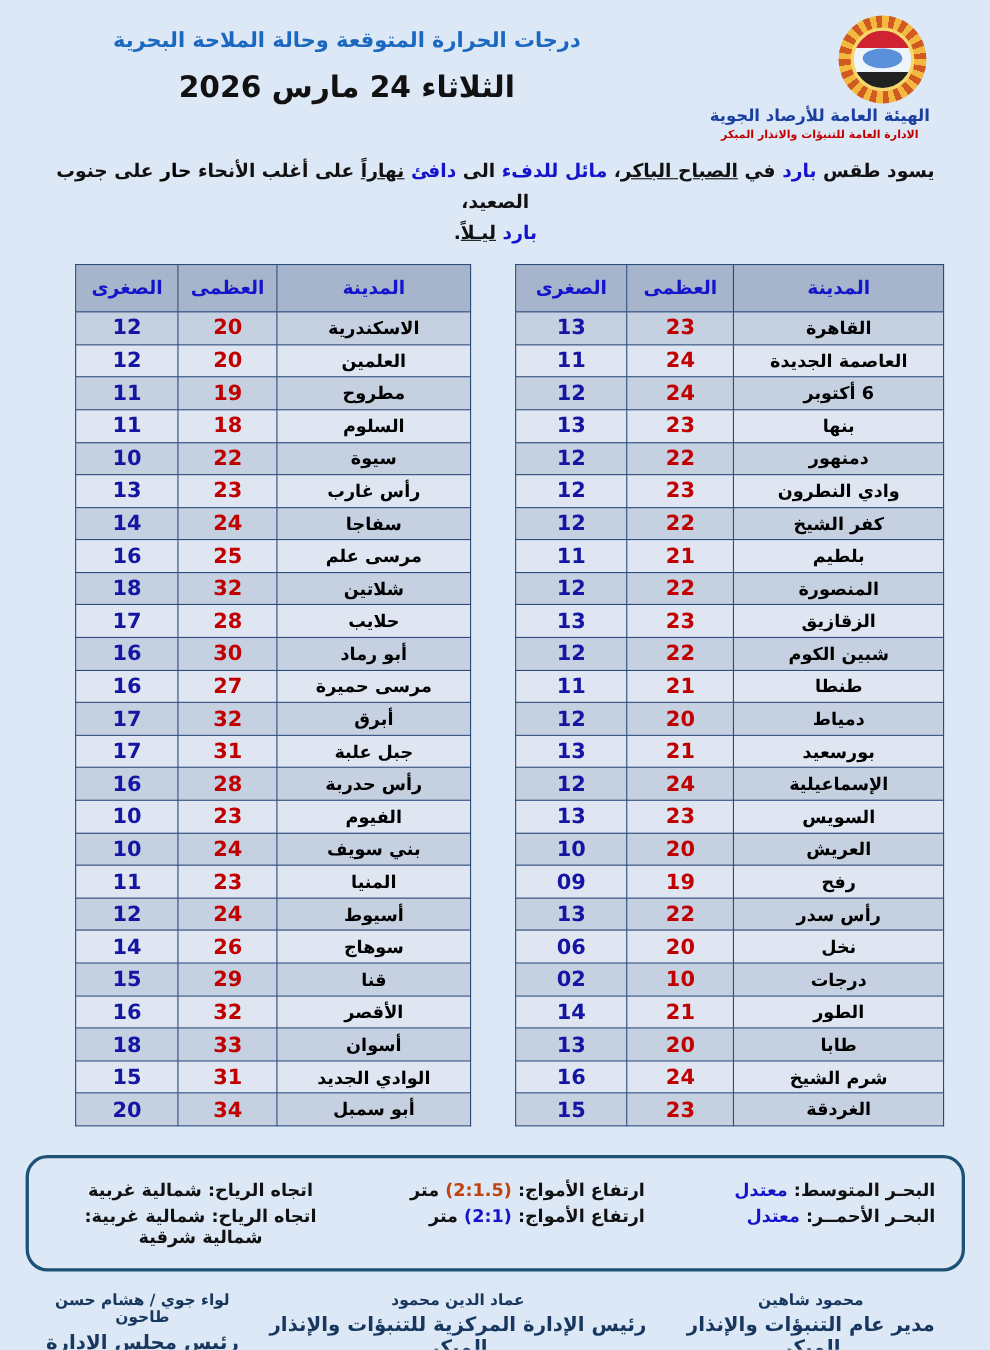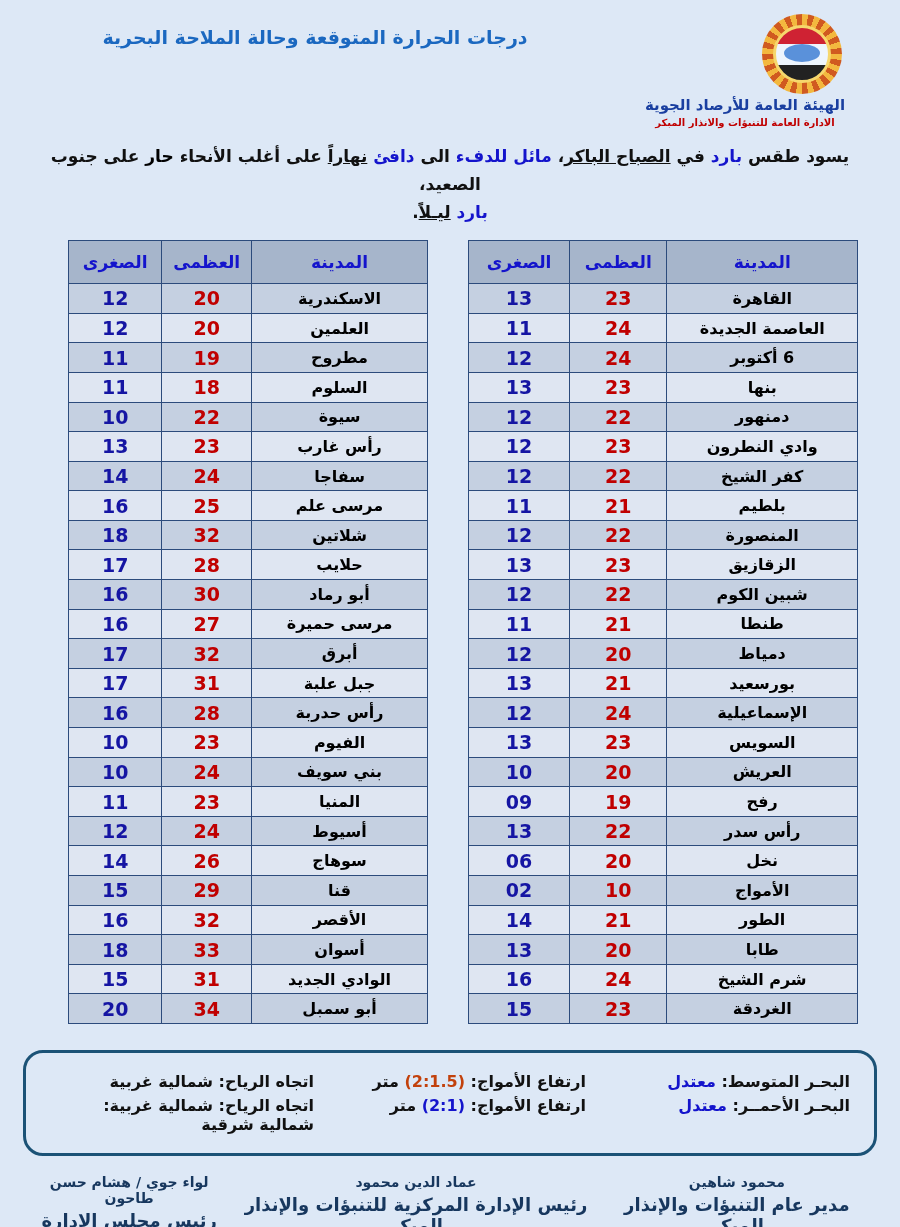--- a/index.html
+++ b/index.html
@@ -42,21 +42,21 @@
   table.temps tr:nth-child(odd) td{background:#c5d0e1;}
   table.temps tr:nth-child(even) td{background:#dfe6f2;}
   td.city{color:#000;font-size:16px;}
   td.max{color:#c00000;font-size:19px;}
   td.min{color:#1515a3;font-size:19px;}
   col.c-city{width:49%;} col.c-max{width:25%;} col.c-min{width:26%;}
   
   .marine{width:800px;margin:26px auto 0 auto;border:3.5px solid #1b5276;
     border-radius:20px;padding:14px 24px;background:#dde8f6;}
   .marine-row{display:flex;margin:5px 0;font-weight:bold;font-size:16px;color:#111;}
-  .m-sea{width:33%;} .m-wave{width:34%;} .m-wind{width:33%;}
+  .m-sea{width:33%;} .m-wave{width:34%;} .m-wind{width:33%;text-align:center;}
   .m-status{color:#1414cc;}
   
   .signatures{display:flex;justify-content:space-between;padding:18px 30px 0 30px;}
   .sig{text-align:center;color:#17375e;font-weight:bold;}
   .sig .name{font-size:14px;} .sig .role{font-size:18px;margin-top:4px;}
   .contact{width:860px;margin:10px auto 0 auto;text-align:center;font-size:8.5px;
     color:#111;white-space:nowrap;}
   .contact a{color:#2255cc;text-decoration:underline;}
 </style>
 </head>
@@ -67,20 +67,21 @@
     <div class="logo">
       <div class="logo-inner">
         <div class="logo-cloud"></div>
       </div>
     </div>
     <div class="agency-line1">الهيئة العامة للأرصاد الجوية</div>
     <div class="agency-line2">الادارة العامة للتنبؤات والانذار المبكر</div>
   </div>
   <div class="title-block">
     <div class="main-title">درجات الحرارة المتوقعة وحالة الملاحة البحرية</div>
+    <div class="date-title">الثلاثاء 24 مارس 2026</div>
   </div>
 </div>
 
 <p class="summary" id="forecast-summary"><span class="black">يسود طقس </span><span class="blue">بارد</span><span class="black"> في </span><span class="black u">الصباح الباكر</span><span class="black">، </span><span class="blue">مائل للدفء</span><span class="black"> الى </span><span class="blue">دافئ</span><span class="black"> </span><span class="black u">نهاراً</span><span class="black"> على أغلب الأنحاء </span><span class="red">حار</span><span class="black"> على جنوب الصعيد،</span><br><span class="blue">بارد</span><span class="black"> </span><span class="black u">ليـلاً</span><span class="black">.</span></p>
 
 <div class="tables">
   <table class="temps right-t">
     <colgroup>
         <col class="c-city">
         <col class="c-max">
@@ -188,21 +189,21 @@
           <td class="city">رأس سدر</td>
           <td class="max">22</td>
           <td class="min">13</td>
         </tr>
         <tr>
           <td class="city">نخل</td>
           <td class="max">20</td>
           <td class="min">06</td>
         </tr>
         <tr>
-          <td class="city">الأمواج</td>
+          <td class="city">درجات</td>
           <td class="max">10</td>
           <td class="min">02</td>
         </tr>
         <tr>
           <td class="city">الطور</td>
           <td class="max">21</td>
           <td class="min">14</td>
         </tr>
         <tr>
           <td class="city">طابا</td>

